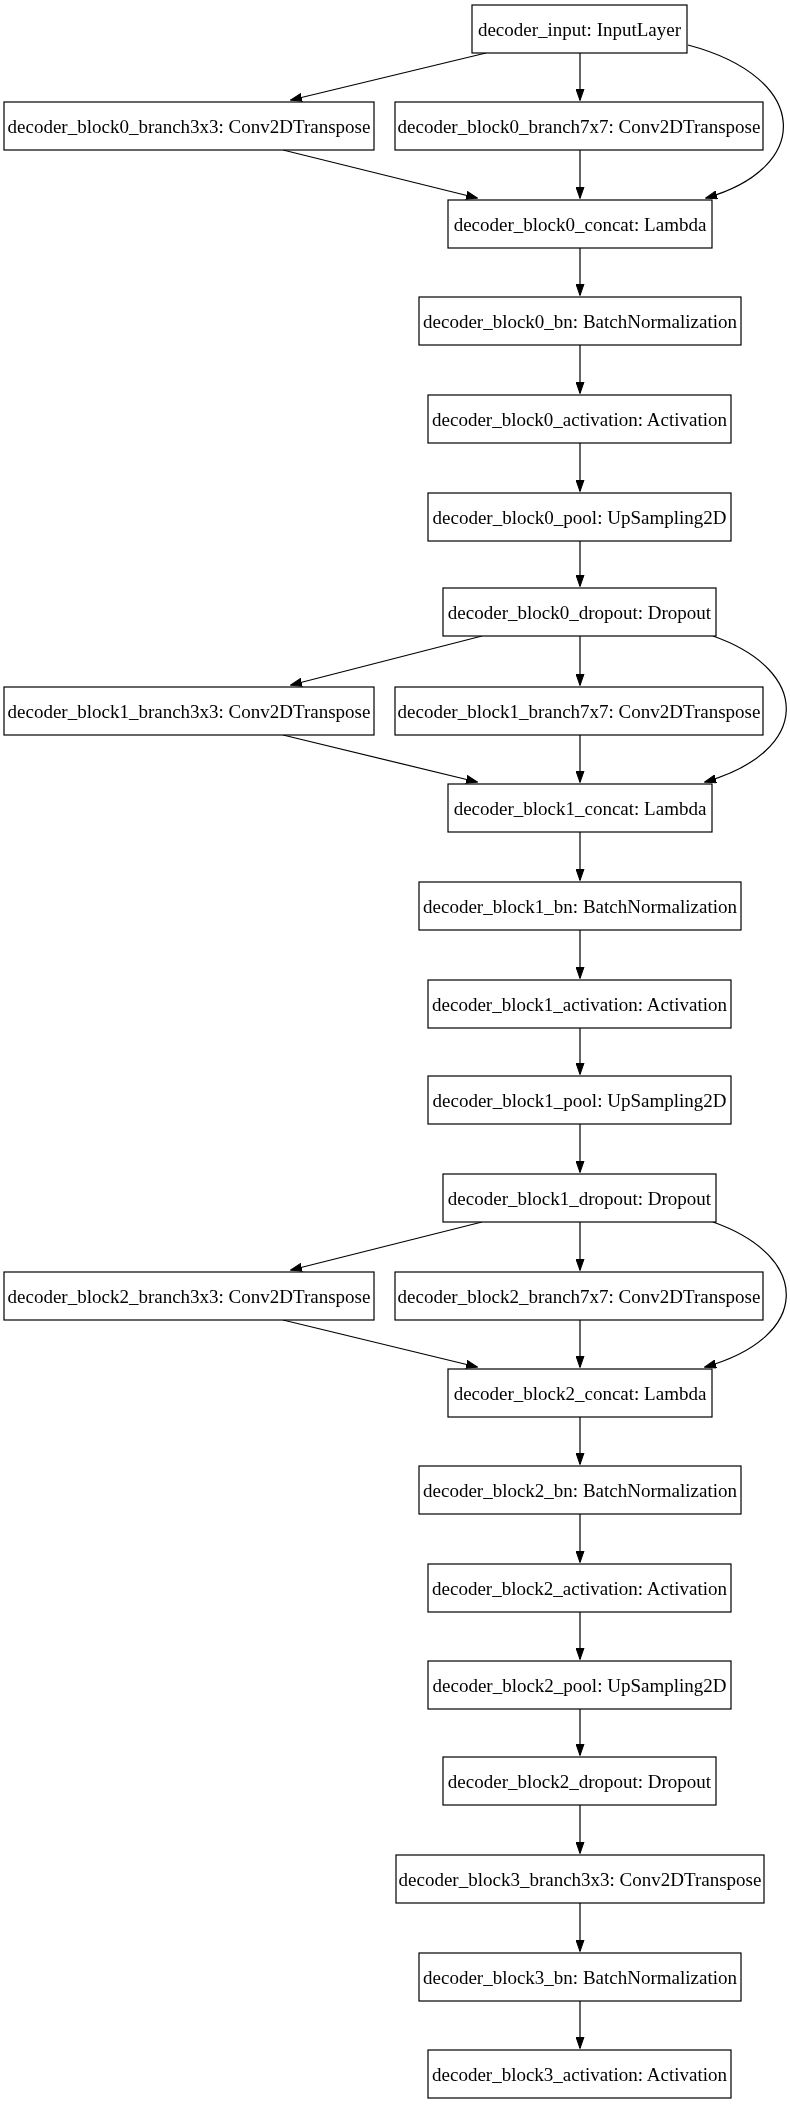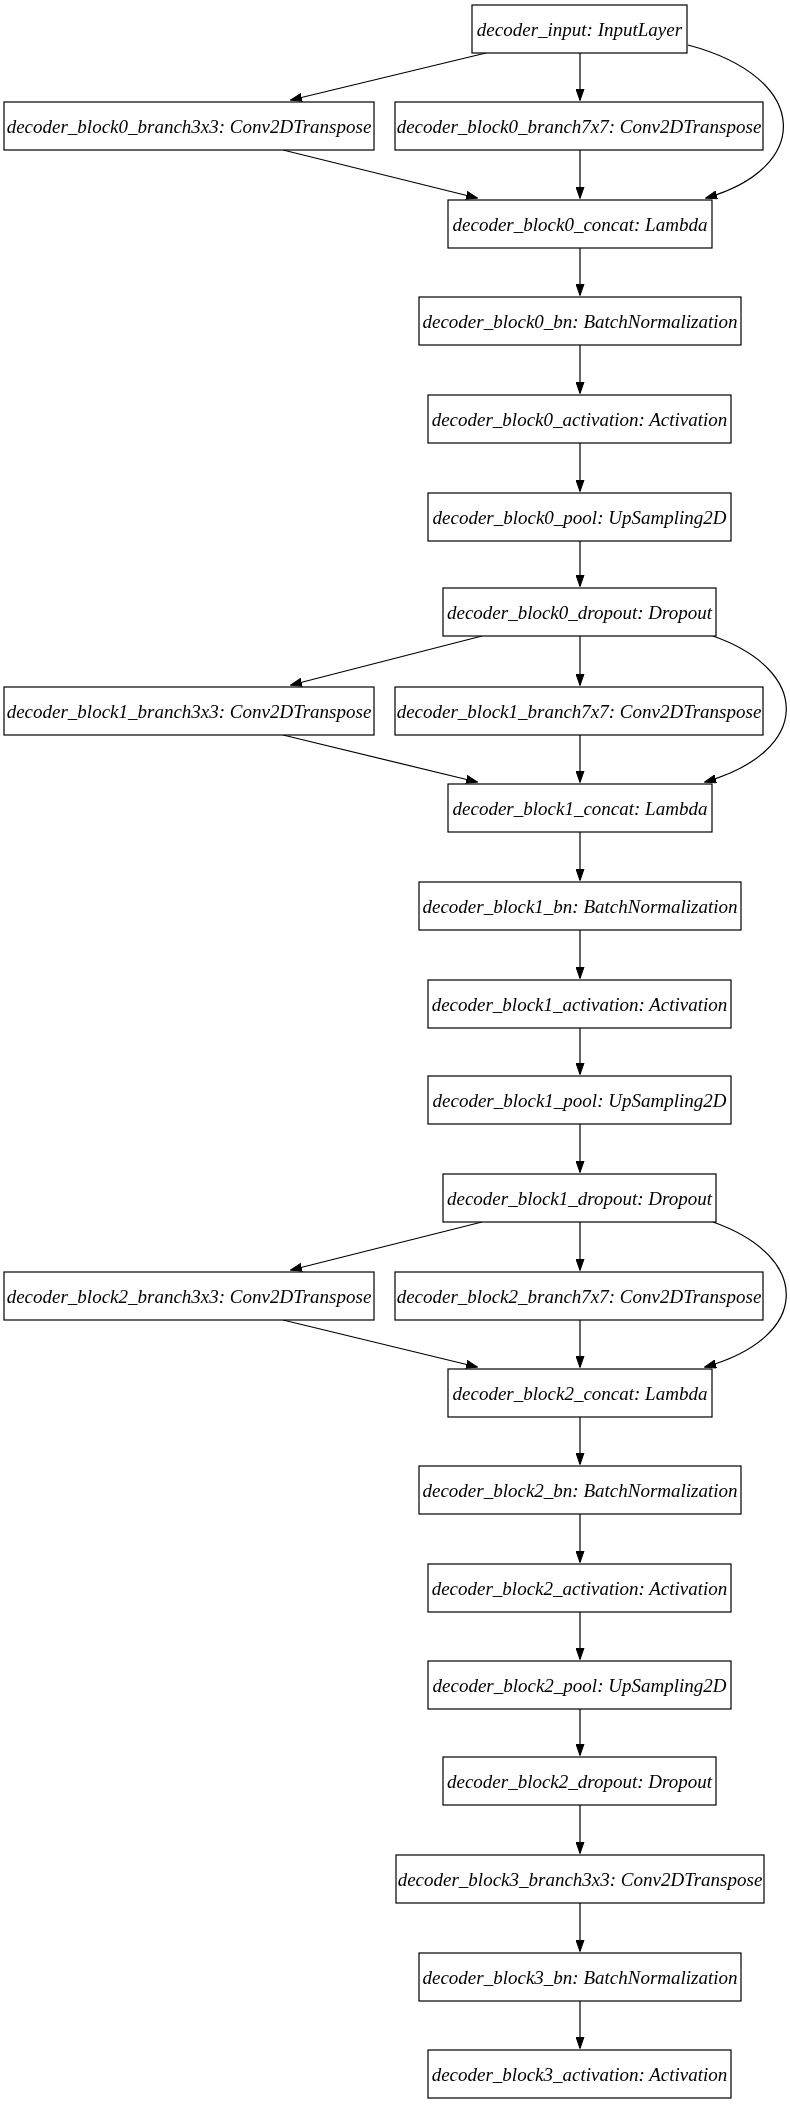--- a/index.html
+++ b/index.html
@@ -6,21 +6,20 @@
     margin: 0;
     padding: 0;
     background: #ffffff;
   }
   .page {
     width: 790px;
     height: 2104px;
     background: #7dd3fc;
     position: relative;
     overflow: hidden;
-    font-style: italic;
   }
   svg.graph {
     display: block;
     width: 790px;
     height: 2104px;
     font-family: "Liberation Serif", "DejaVu Serif", serif;
   }
   svg.graph text {
     font-family: "Liberation Serif", "DejaVu Serif", serif;
   }

